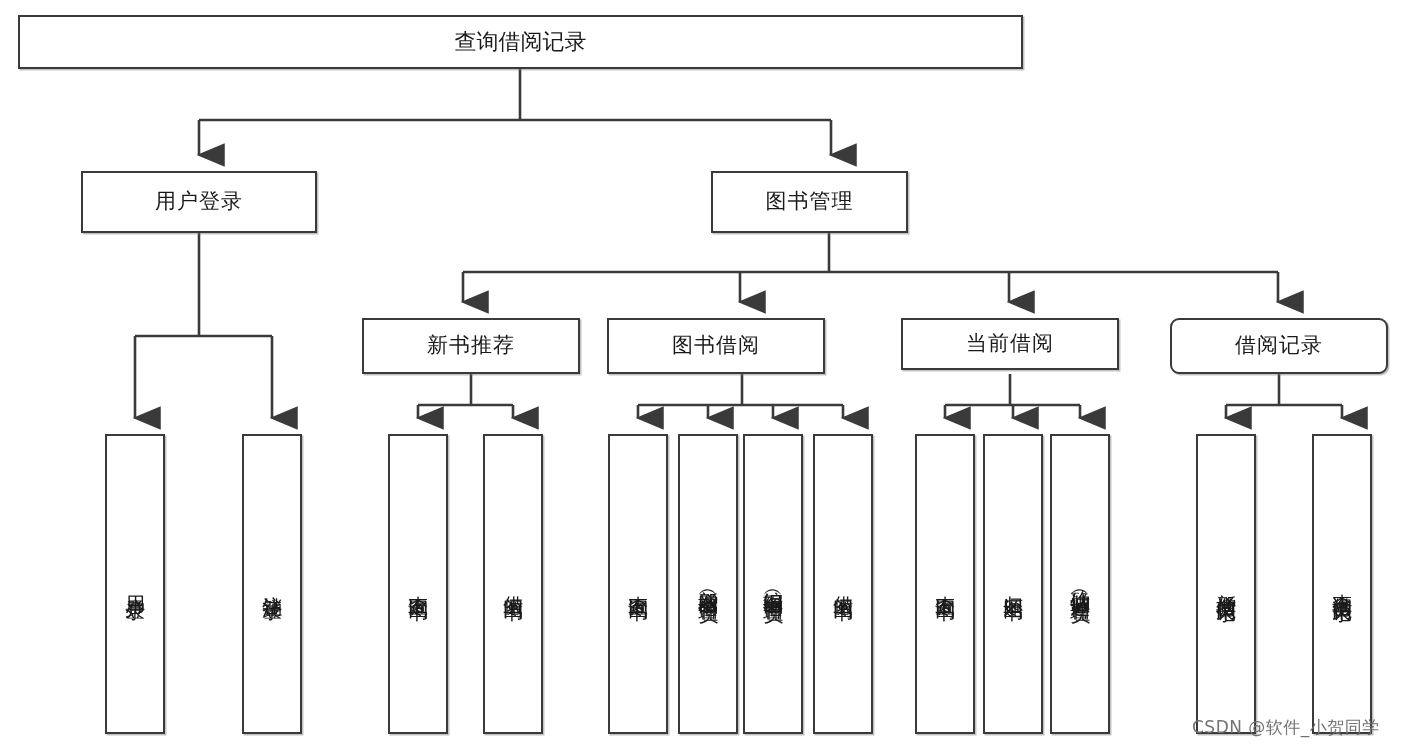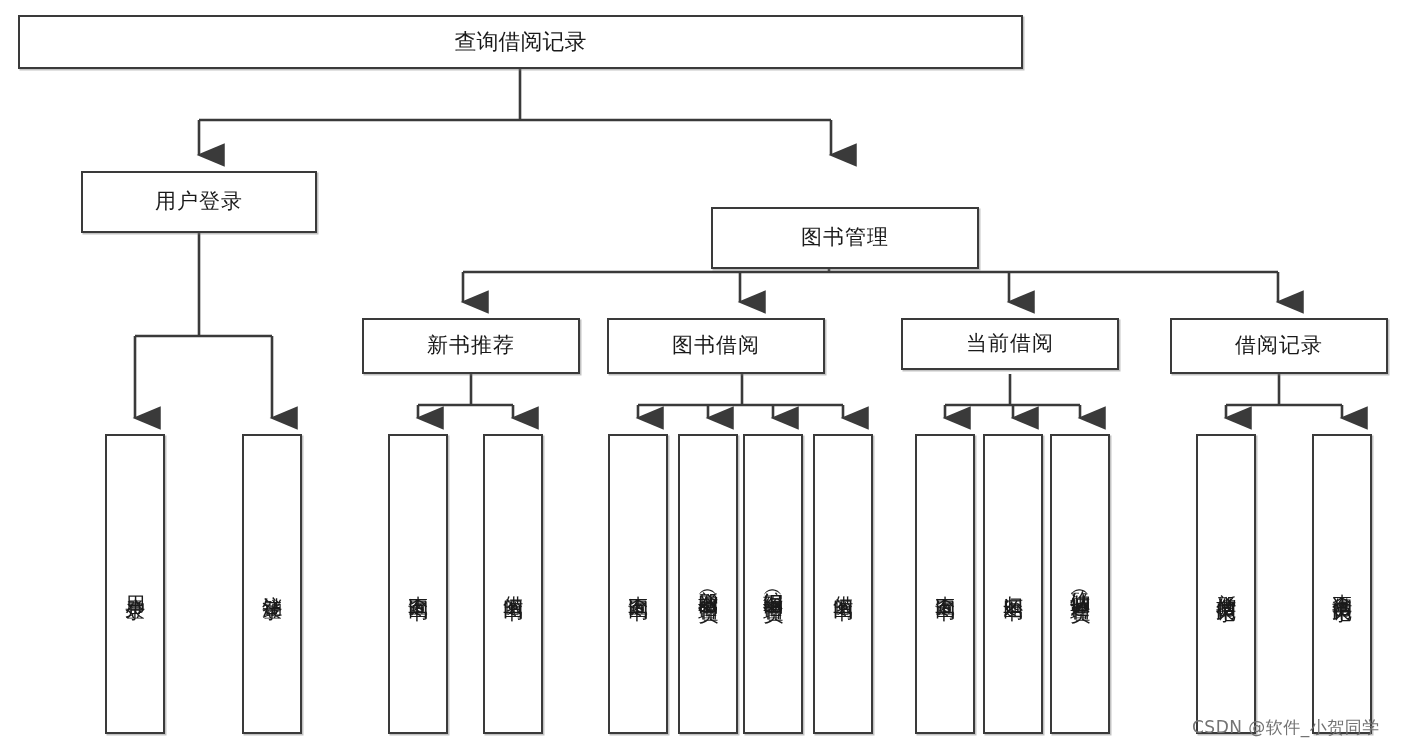--- a/index.html
+++ b/index.html
@@ -120,33 +120,33 @@
     </g>
   </svg>
 
   <div id="nodes-layer">
       <div class="node root" style="left: 18px; top: 15px; width: 1005px; height: 54px;">
         <span>查询借阅记录</span>
       </div>
       <div class="node h" style="left: 81px; top: 171px; width: 236px; height: 62px;">
         <span>用户登录</span>
       </div>
-      <div class="node h" style="left: 711px; top: 171px; width: 268px; height: 62px; margin-top: 36px;">
+      <div class="node h" style="left: 711px; top: 171px; width: 197px; height: 62px;">
         <span>图书管理</span>
       </div>
       <div class="node h" style="left: 362px; top: 318px; width: 218px; height: 56px;">
         <span>新书推荐</span>
       </div>
       <div class="node h" style="left: 607px; top: 318px; width: 218px; height: 56px;">
         <span>图书借阅</span>
       </div>
       <div class="node h" style="left: 901px; top: 318px; width: 218px; height: 52px;">
         <span>当前借阅</span>
       </div>
-      <div class="node h" style="left: 1170px; top: 318px; width: 218px; height: 56px;">
+      <div class="node h" style="left: 1170px; top: 318px; width: 218px; height: 56px; border-radius: 9px;">
         <span>借阅记录</span>
       </div>
       <div class="node v" style="left: 105px; top: 434px; width: 60px; height: 300px;">
         <span class="vtext">用户登录</span>
       </div>
       <div class="node v" style="left: 242px; top: 434px; width: 60px; height: 300px;">
         <span class="vtext">注销登录</span>
       </div>
       <div class="node v" style="left: 388px; top: 434px; width: 60px; height: 300px;">
         <span class="vtext">查询图书</span>

